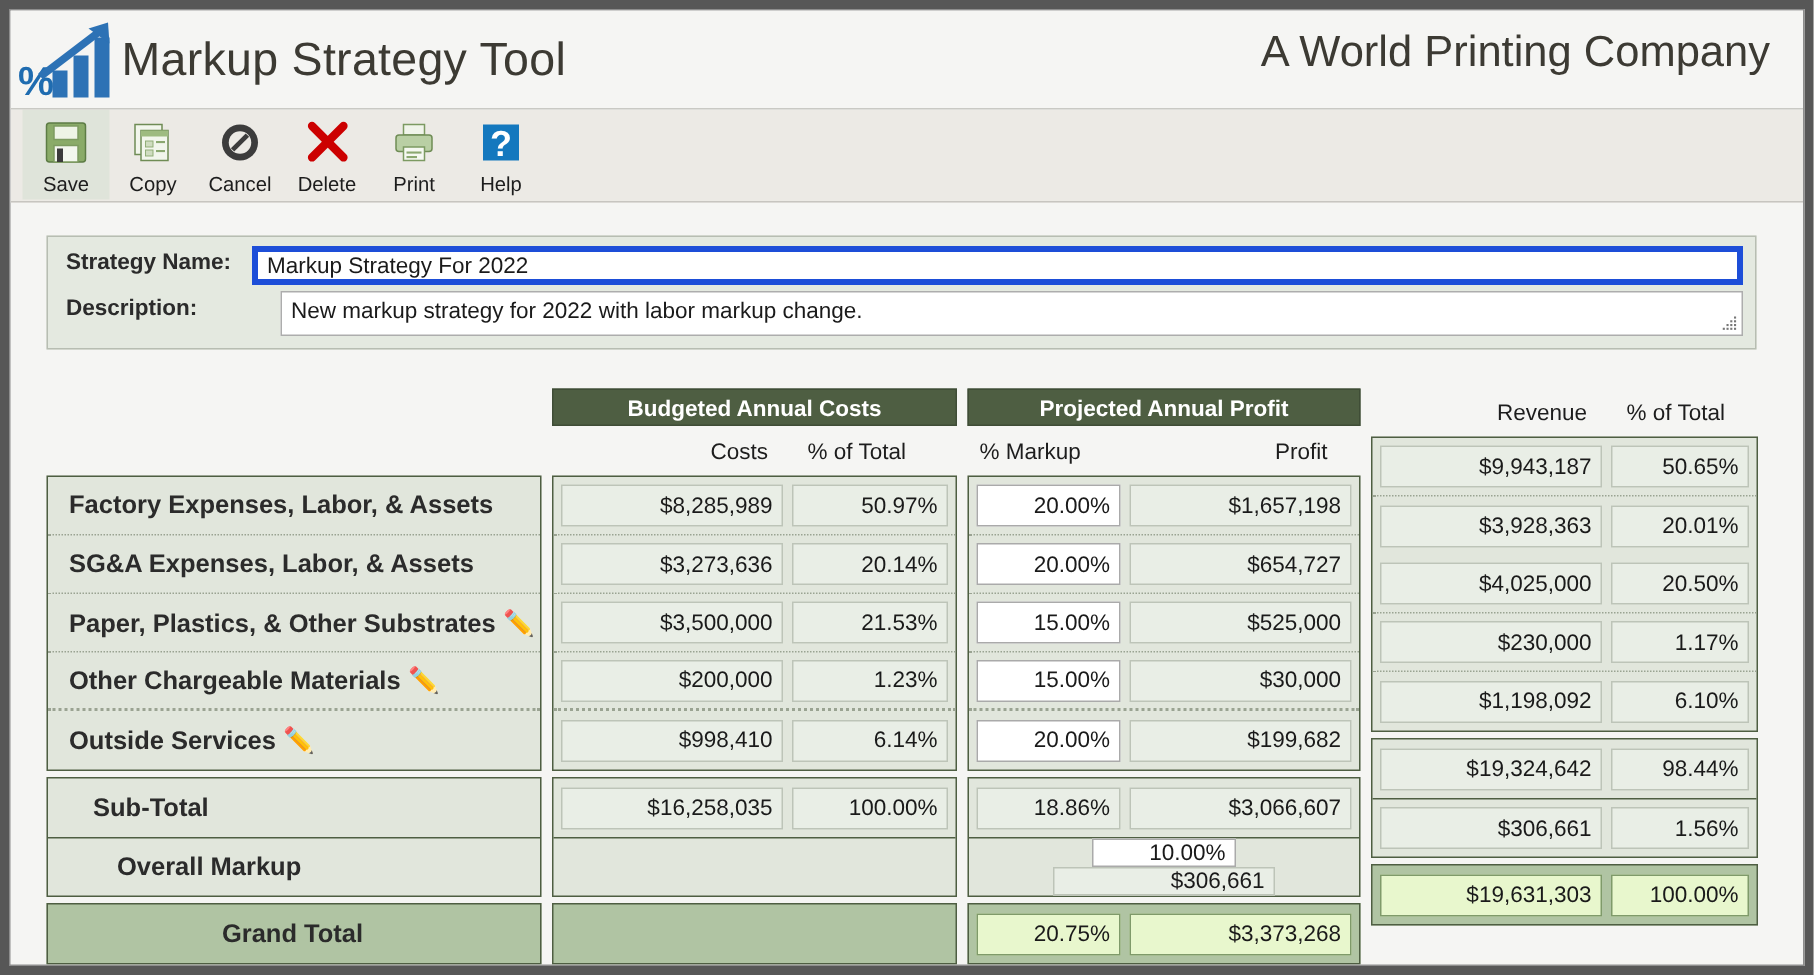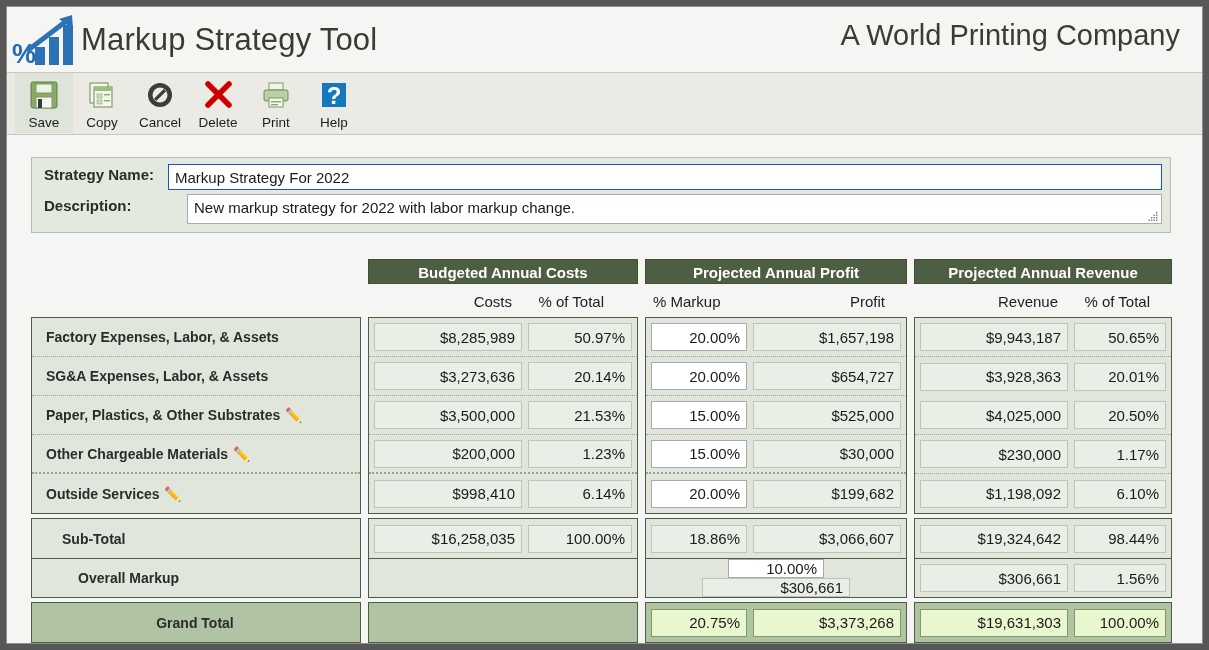--- a/index.html
+++ b/index.html
@@ -55,21 +55,21 @@
     position:absolute; left:24px; top:150px;
     width:1140px; height:76px;
     background:#e4e9e0; border:1px solid #b7bdb2;
     display:flex;
   }
   .form-labels { width:136px; flex:none; padding:8px 0 0 12px; }
   .f-lbl { font-size:15px; font-weight:bold; color:#2b2b2b; }
   .f-lbl.l1 { margin-bottom:14px; }
   .form-fields { flex:1; padding:6px 8px 8px 0; display:flex; flex-direction:column; }
   .txt-input {
-    background:#fff; border:1px solid #1d4ed8;
+    background:#fff; border:4px solid #1d4ed8;
     height:26px; font-size:15px; color:#1a1a1a;
     padding:2px 6px; display:flex; align-items:center;
     font-family:"Liberation Sans", sans-serif;
   }
   .txt-area {
     background:#fff; border:1px solid #adadad;
     flex:1; margin-top:4px; font-size:15px; color:#1a1a1a;
     padding:4px 6px; position:relative;margin-left:19px;
   }
   .resize-grip {
@@ -100,21 +100,21 @@
   .sect + .sect { margin-top:4px; }
   .sect.gt { background:#b0c4a3; }
 
   .row { display:flex; align-items:center; height:39px; padding:0 2px; }
   .row.dotted { border-bottom:1px dotted #9aa392; }
   .row.dotted-strong { border-bottom:2px dotted #9aa392; }
 
   
   .lbl-col { width:330px; }
   .lbl-col .row { padding-left:14px; }
-  .rowlabel { font-size:14px; font-weight:bold; color:#2b2b2b; white-space:nowrap; }
+  .rowlabel { font-size:17px; font-weight:bold; color:#2b2b2b; white-space:nowrap; }
   .rowlabel .pencil { margin-left:5px; }
   .ind1 { padding-left:30px !important; }
   .ind2 { padding-left:46px !important; }
   .ctr { justify-content:center; padding-left:0 !important; }
 
   
   .cell {
     height:28px; border:1px solid #bdc4b8; background:#e9eee6;
     font-size:15px; color:#1a1a1a; display:flex; align-items:center;
     padding:0 6px; margin:0 3px;
@@ -395,21 +395,20 @@
 
         <div class="sect gt">
           <div class="row">
             <span class="cell num total w-markup">20.75%</span>
             <span class="cell num total w-profit">$3,373,268</span>
           </div>
         </div>
       </div>
 
       <div class="pnl">
-        <div class="grp-hd">Projected Annual Revenue</div>
         <div class="sub-hd">
           <span class="c hd-rev">Revenue</span>
           <span class="c hd-rpct">% of Total</span>
         </div>
 
         <div class="sect">
           <div class="row dotted">
             <span class="cell num w-rev">$9,943,187</span>
             <span class="cell num w-rpct">50.65%</span>
           </div>

